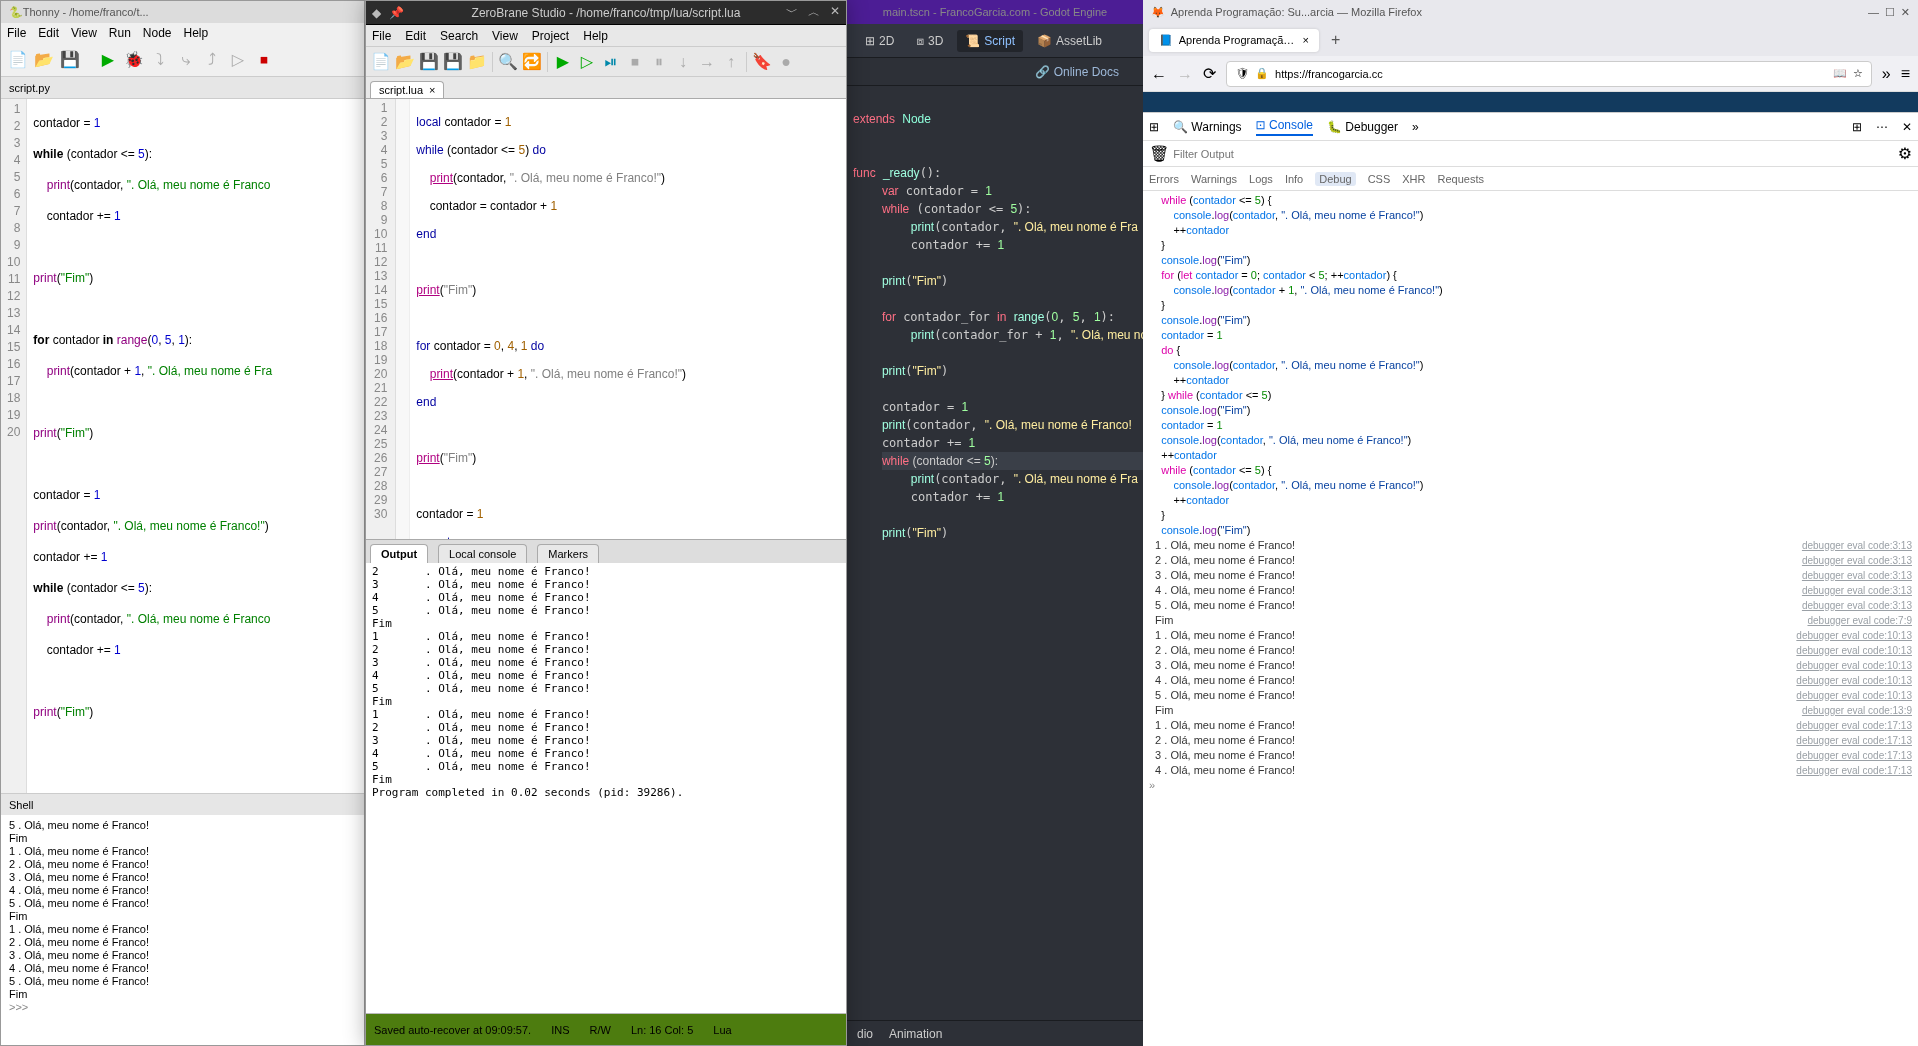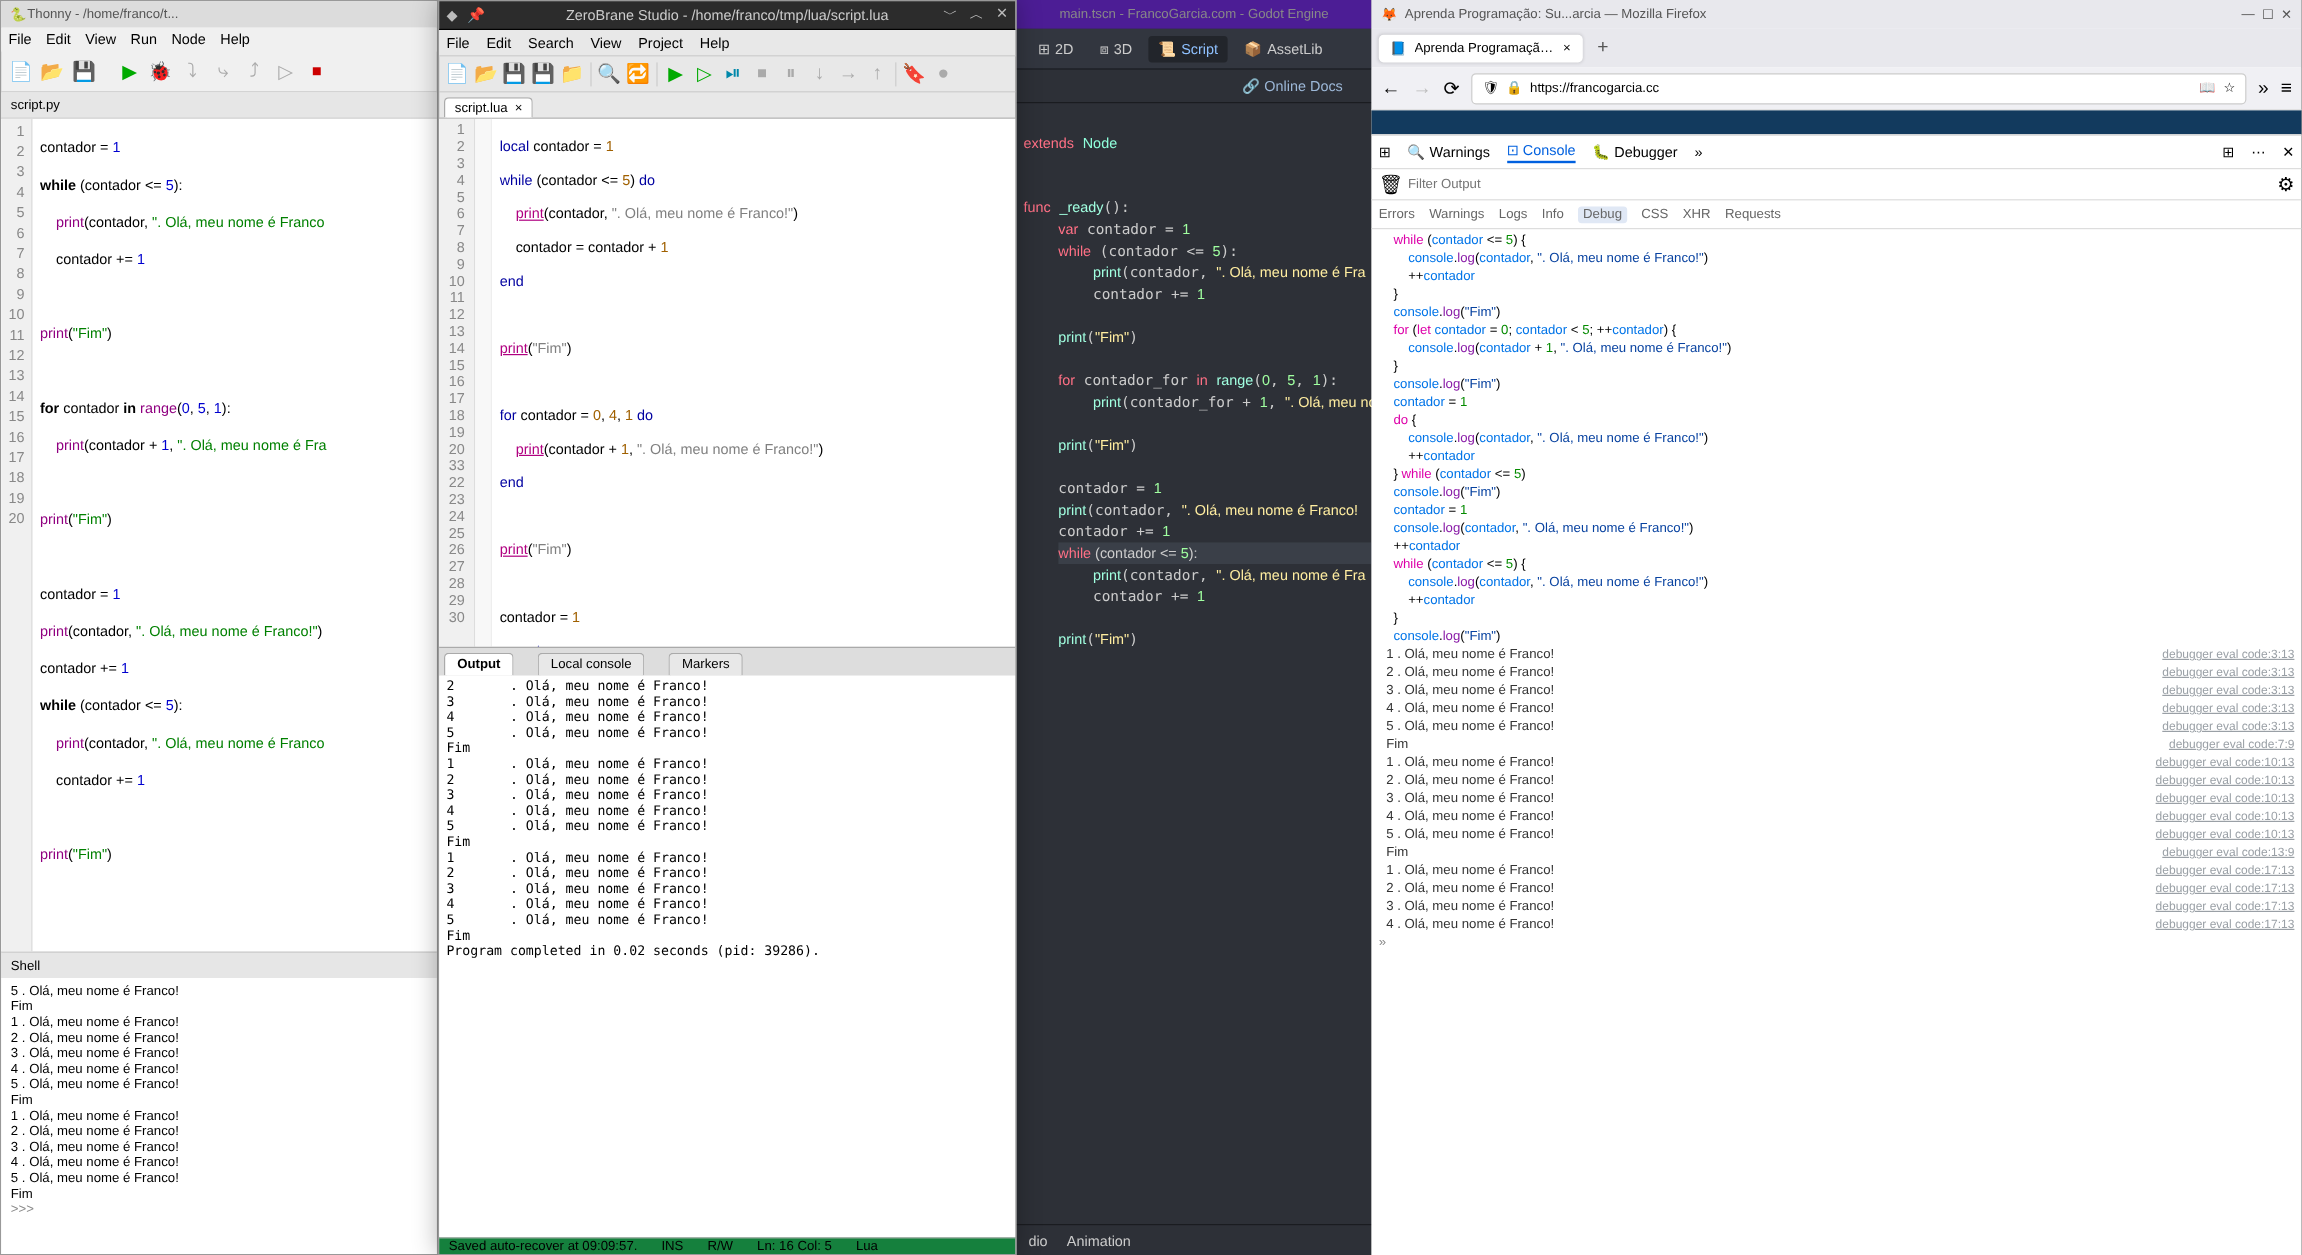--- a/index.html
+++ b/index.html
@@ -33,25 +33,25 @@
 .zb-tb .sep{width:1px;height:20px;background:#ccc;margin:0 2px}
 .zb-tabs{height:22px;display:flex;align-items:flex-end;padding:0 4px;border-bottom:1px solid #aaa}
 .zb-tabs .t{background:#fff;border:1px solid #aaa;border-bottom:none;padding:2px 8px;font-size:11px;display:flex;align-items:center;gap:6px;border-radius:4px 4px 0 0}
 .zb-ed{height:440px;background:#fff;display:flex;font-family:monospace;font-size:12px;overflow:hidden}
 .zb-gut{background:#f0f0f0;color:#888;padding:2px 8px;text-align:right;border-right:1px solid #ddd}
 .zb-gut div{height:14px;line-height:14px}
 .zb-fold{width:14px;background:#f8f8f8;border-right:1px solid #eee}
 .zb-code{padding:2px 6px;white-space:pre}
 .zb-code div{height:14px;line-height:14px}
 .lkw{color:#0000a0;font-weight:normal}.lfn{color:#b00080;text-decoration:underline}.lst{color:#808080}.lnm{color:#a06000}
-.zb-out-tabs{height:24px;display:flex;align-items:flex-end;border-top:1px solid #aaa;padding:0 4px;gap:20px;background:#ddd}
+.zb-out-tabs{height:24px;display:flex;align-items:flex-end;border-top:1px solid #aaa;padding:0 4px;gap:10px;background:#ddd}
 .zb-out-tabs .t{padding:3px 10px;font-size:11px;background:#e8e8e8;border:1px solid #aaa;border-bottom:none;border-radius:4px 4px 0 0}
 .zb-out-tabs .t.a{background:#fff;font-weight:bold}
 .zb-out{flex:1;background:#fff;font-family:monospace;font-size:11px;padding:2px 6px;white-space:pre;overflow:hidden}
-.zb-status{height:14px;background:#15803d;display:flex;align-items:center;padding:0 8px;font-size:11px;gap:20px;border-top:1px solid #bbb}
+.zb-status{height:32px;background:#4d7c0f;display:flex;align-items:center;padding:0 8px;font-size:11px;gap:20px;border-top:1px solid #bbb}
 
 #godot{left:847px;top:0;width:296px;height:1046px;background:#2d3037}
 .gd-title{height:24px;background:#4c1d95;color:#888;display:flex;align-items:center;justify-content:center;font-size:11px}
 .gd-tb{height:34px;background:#32363f;display:flex;align-items:center;justify-content:flex-start;gap:6px;padding:0 10px;border-bottom:1px solid #1a1c20}
 .gd-btn{display:flex;align-items:center;gap:4px;padding:4px 8px;font-size:12px;color:#ccc;border-radius:3px}
 .gd-btn.a{background:#22252b;color:#8fc1ff}
 .gd-sub{height:28px;display:flex;align-items:center;justify-content:flex-end;padding:0 24px;font-size:12px;color:#9db8d8;gap:10px;border-bottom:1px solid #1a1c20}
 .gd-ed{flex:1;font-family:monospace;font-size:12px;padding:6px;white-space:pre;color:#ccc;line-height:18px}
 .gkw{color:#ff7085}.gfn{color:#a1ffe0}.gst{color:#ffeda0}.gnm{color:#a0ffa0}.gty{color:#8fffdb}
 .gd-bot{height:26px;border-top:1px solid #1a1c20;display:flex;align-items:center;padding:0 10px;font-size:12px;color:#ccc;gap:16px}
@@ -236,21 +236,21 @@
         <div>11</div>
         <div>12</div>
         <div>13</div>
         <div>14</div>
         <div>15</div>
         <div>16</div>
         <div>17</div>
         <div>18</div>
         <div>19</div>
         <div>20</div>
-        <div>33</div>
+        <div>21</div>
         <div>22</div>
         <div>23</div>
         <div>24</div>
         <div>25</div>
         <div>26</div>
         <div>27</div>
         <div>28</div>
         <div>29</div>
         <div>30</div>
     </div>

